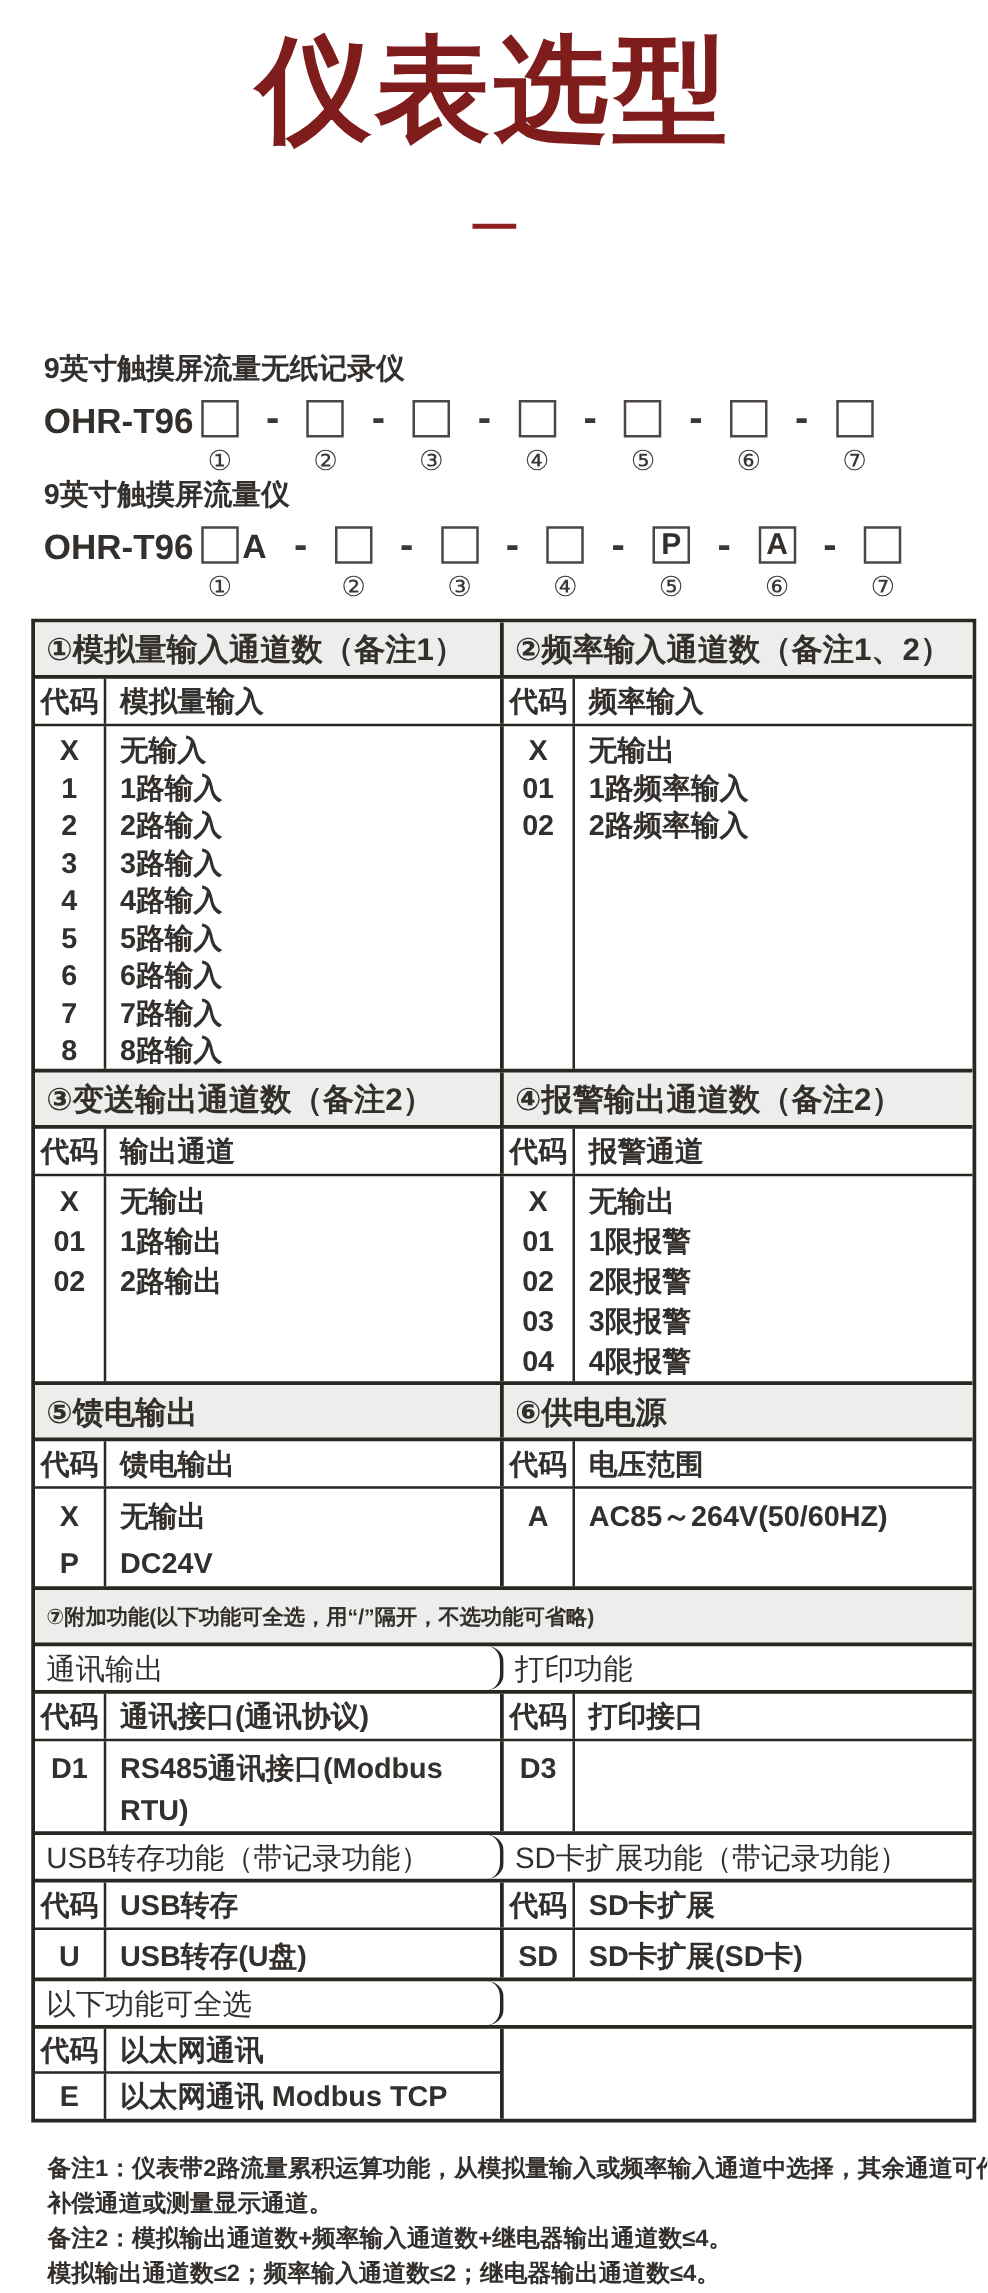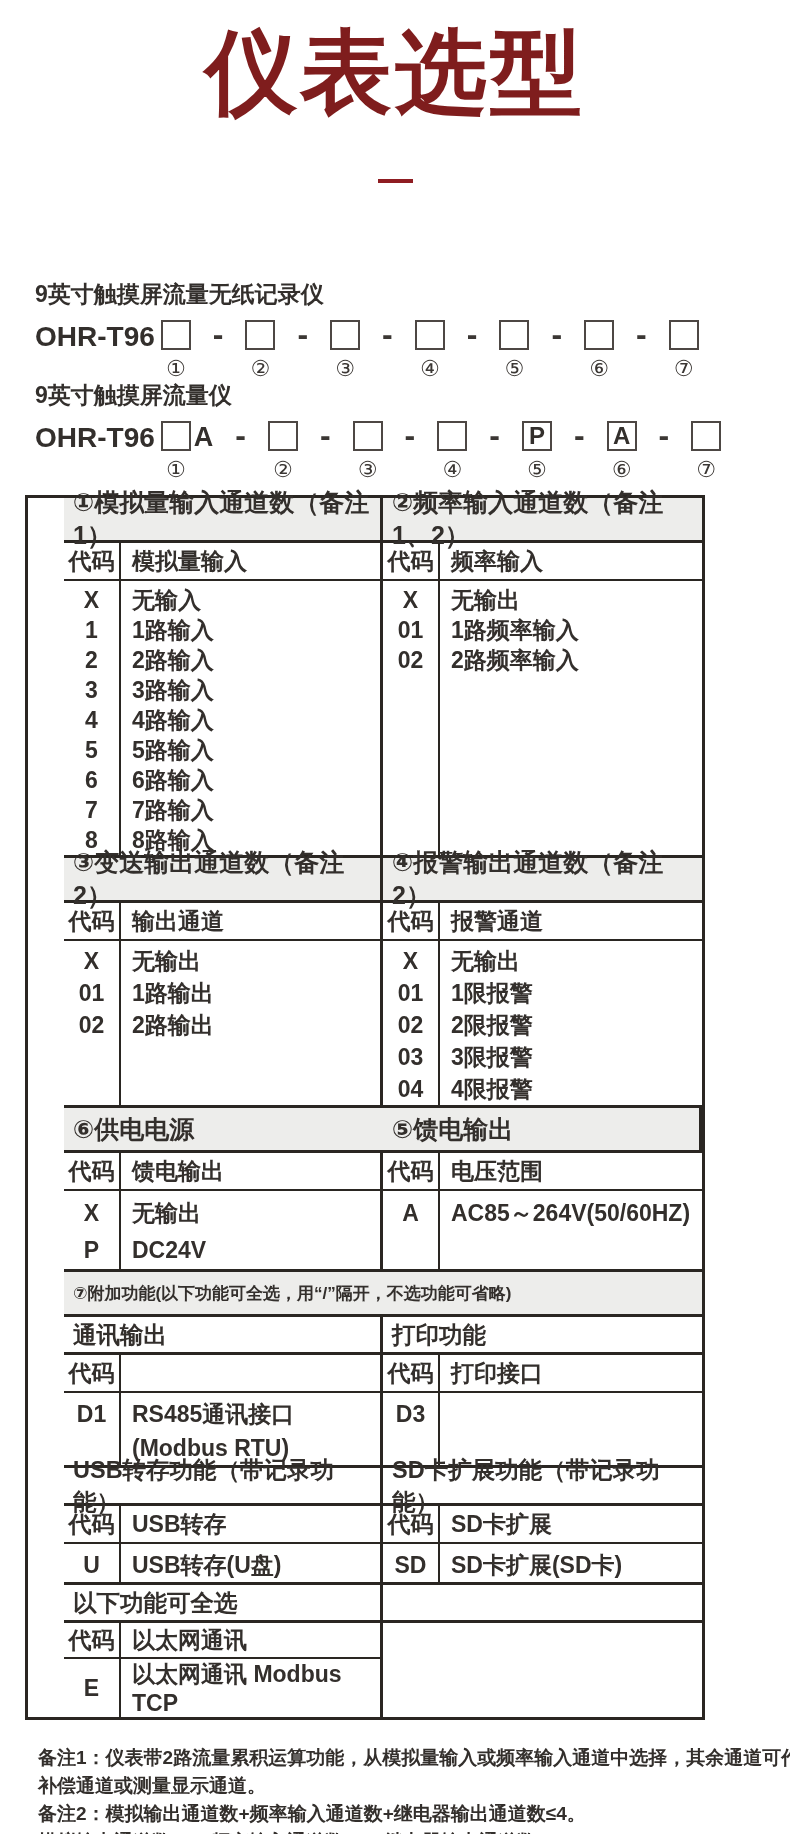--- a/index.html
+++ b/index.html
@@ -27,21 +27,21 @@
   .slot{display:flex;align-items:flex-start;}
   .mdash{font-size:32px;font-weight:bold;line-height:29px;margin:0 22px;color:#3b3734;}
   .mdash:empty{margin:0;}
   .boxcol{display:flex;flex-direction:column;align-items:center;}
   .mbox{display:block;width:30px;height:30px;border:2px solid #4d4744;box-sizing:border-box;font-size:24px;font-weight:bold;text-align:center;line-height:26px;}
   .mcircle{display:block;font-size:22px;line-height:22px;margin-top:8px;color:#3b3734;}
   .mafter{font-size:27px;font-weight:bold;line-height:32px;margin-left:3px;}
   .mafter:empty{margin:0;}
 
   
-  .tbl{width:680px;margin:14px 0 0 25px;border:3px solid var(--bd);box-sizing:border-box;padding-left:36px;}
+  .tbl{width:756px;margin:14px 0 0 25px;border:3px solid var(--bd);box-sizing:border-box;}
   .band{display:flex;}
   .half{width:50%;display:flex;box-sizing:border-box;}
   .half.left{border-right:3px solid var(--bd);}
 
   .hband{background:var(--gray);border-top:3px solid var(--bd);border-bottom:3px solid var(--bd);}
   .hband.first{border-top:none;}
   .hcell{align-items:center;height:42px;padding-left:9px;font-size:25px;font-weight:bold;}
   .hband.full{display:flex;align-items:center;height:42px;padding-left:9px;font-size:17px;font-weight:bold;background:var(--gray);border-top:3px solid var(--bd);border-bottom:3px solid var(--bd);}
 
   .subband{border-bottom:2px solid var(--bd);}
@@ -53,21 +53,21 @@
   .codes{width:57px;flex-shrink:0;border-right:2px solid var(--bd);box-sizing:border-box;padding-top:4px;text-align:center;}
   .descs{flex:1;padding:4px 0 0 11px;}
   .bline{font-weight:bold;font-size:23px;}
   .s1{min-height:272px;}  .s1 .bline{line-height:30px;}
   .s2{min-height:162px;}  .s2 .bline{line-height:32px;}
   .s3{min-height:76px;}   .s3 .bline{line-height:37px;}
   .ex{min-height:38px;}   .ex .bline{line-height:34px;}
 
   .labelband{border-top:3px solid var(--bd);border-bottom:3px solid var(--bd);}
   .labelband.nt{border-top:none;}
-  .lcell{display:flex;align-items:center;height:35px;padding-left:9px;font-size:23.5px;font-weight:bold;}
+  .lcell{display:flex;align-items:center;height:35px;padding-left:9px;font-size:23.5px;font-weight:normal;border-radius:13px;}
 
   .comp{min-height:72px;}
   .comp .half.left{flex-direction:column;}
   .comp .subrow{display:flex;height:34px;border-bottom:2px solid var(--bd);}
   .comp .subrow .codecol,.comp .bodyrow .codecol{height:auto;}
   .comp .bodyrow{display:flex;flex:1;}
   .comp .bodyrow .desccol{font-size:23px;}
 
   
   .notes{margin:24px 0 0 38px;font-size:19px;font-weight:bold;line-height:28px;white-space:nowrap;}
@@ -330,22 +330,22 @@
         <div class="bline">无输出</div>
             <div class="bline">1限报警</div>
             <div class="bline">2限报警</div>
             <div class="bline">3限报警</div>
             <div class="bline">4限报警</div>
           </div>
       </div>
     </div>
 
     <div class="band hband">
+      <div class="half left hcell">⑤馈电输出</div>
       <div class="half hcell">⑥供电电源</div>
-      <div class="half left hcell">⑤馈电输出</div>
     </div>
     <div class="band subband">
       <div class="half left">
         <div class="codecol">代码</div>
         <div class="desccol">馈电输出</div>
       </div>
       <div class="half">
         <div class="codecol">代码</div>
         <div class="desccol">电压范围</div>
       </div>
@@ -377,20 +377,21 @@
 
     <div class="band hband full">⑦附加功能(以下功能可全选，用“/”隔开，不选功能可省略)</div>
 
     <div class="band labelband nt">
       <div class="half left lcell">通讯输出</div>
       <div class="half lcell">打印功能</div>
     </div>
     <div class="band subband">
       <div class="half left">
         <div class="codecol">代码</div>
+        <div class="desccol">通讯接口(通讯协议)</div>
       </div>
       <div class="half">
         <div class="codecol">代码</div>
         <div class="desccol">打印接口</div>
       </div>
     </div>
     <div class="band bodyband ex">
       <div class="half left">
         <div class="codes">
 

